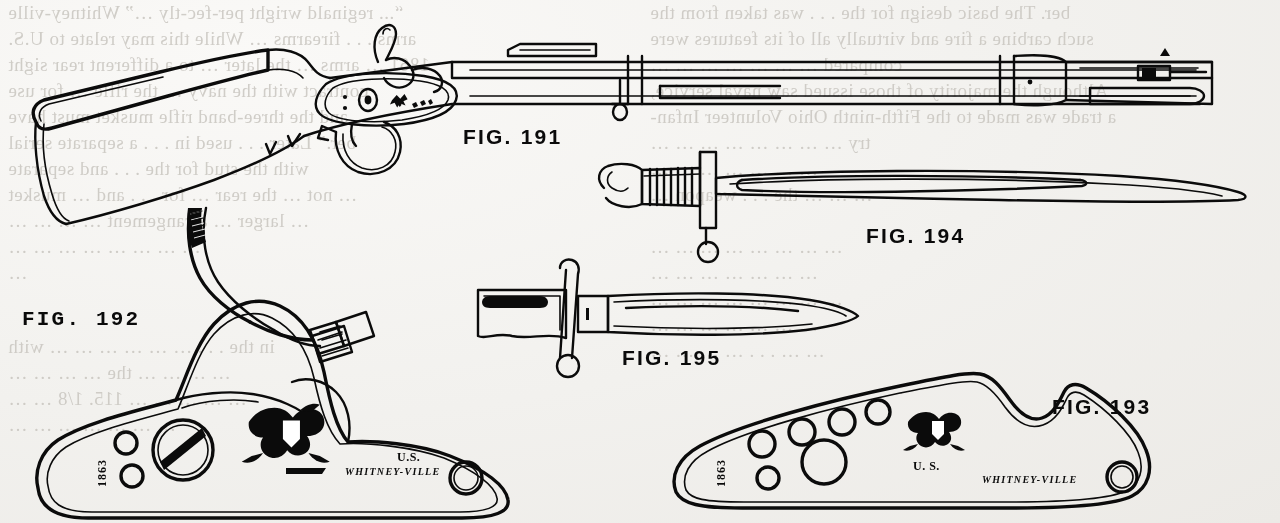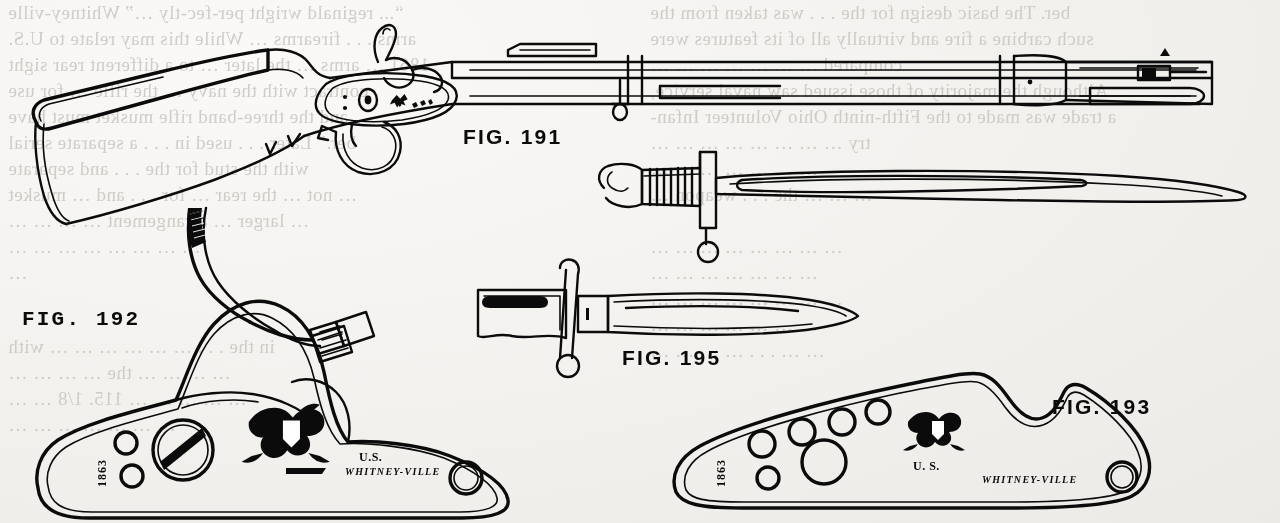--- a/index.html
+++ b/index.html
@@ -330,23 +330,24 @@
 
         <path class="ink ink-w2" d="M626 308 C690 305 756 306 798 311"></path>
       </g>
 
     </svg>
   </div>
 
   <div class="caption" style="left:463px;top:125px;">FIG.  191</div>
   <div class="caption" style="left:22px;top:308px;font-family:Liberation Mono, monospace;">FIG.  192</div>
   <div class="caption" style="left:1052px;top:395px;text-align:right;">FIG.  193</div>
+  <div class="caption" style="left:866px;top:224px;">FIG.  194</div>
   <div class="caption" style="left:622px;top:346px;">FIG.  195</div>
 
   <div class="stamp stamp-date" style="left:95px;top:487px;">1863</div>
-  <div class="stamp stamp-us" style="left:359px;top:450px;text-align:center;">U.S.</div>
+  <div class="stamp stamp-us" style="left:397px;top:450px;text-align:center;">U.S.</div>
   <div class="stamp stamp-ville" style="left:345px;top:466px;">WHITNEY-VILLE</div>
 
   <div class="stamp stamp-date" style="left:714px;top:487px;">1863</div>
   <div class="stamp stamp-us" style="left:913px;top:459px;">U. S.</div>
   <div class="stamp stamp-ville" style="left:982px;top:474px;">WHITNEY-VILLE</div>
 
 </div>
 
 </body></html>

